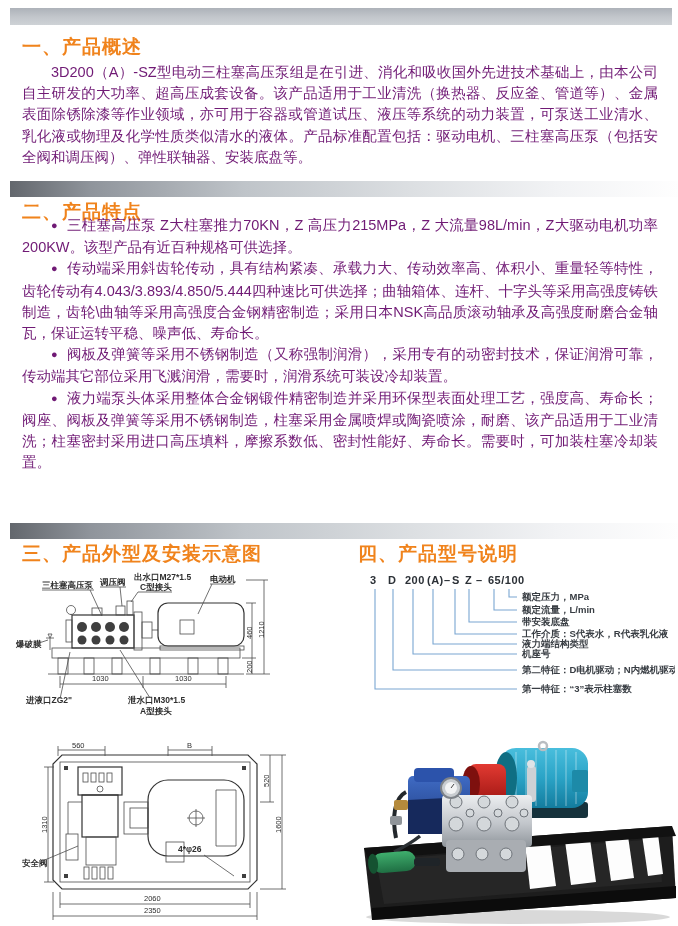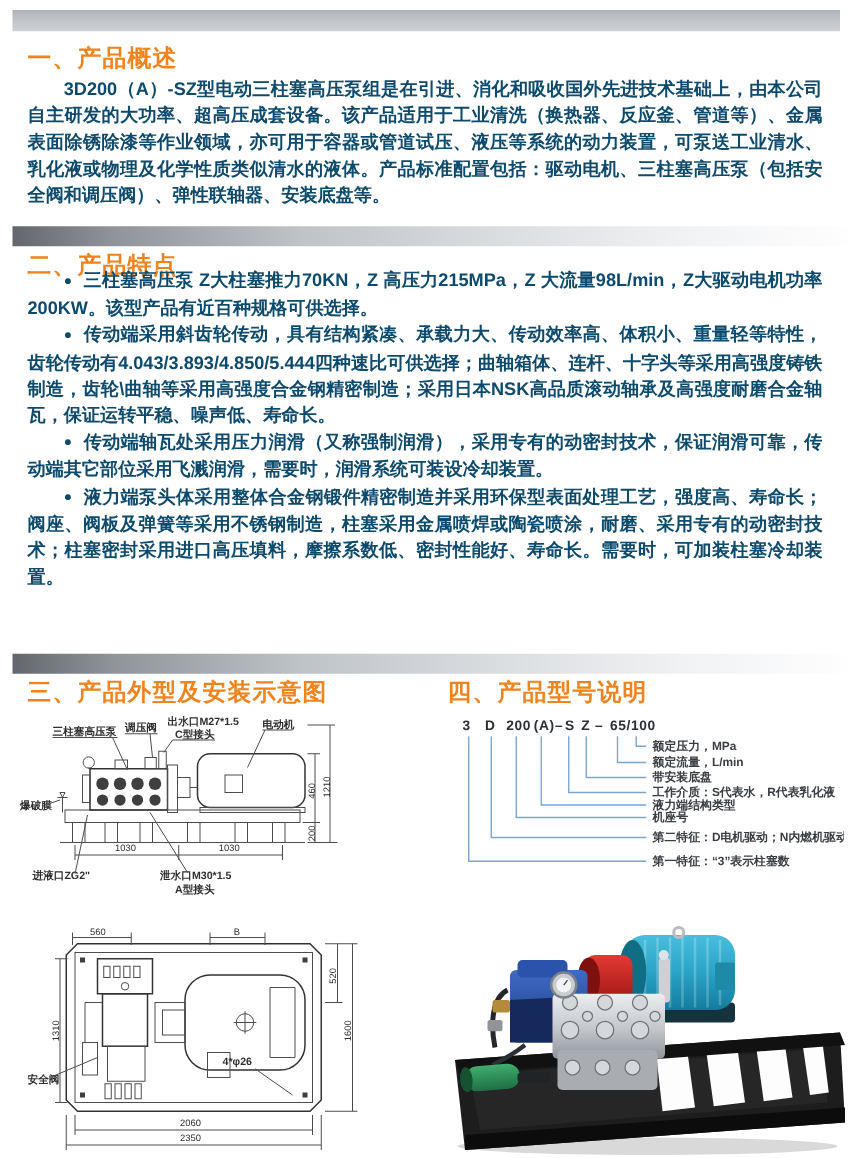--- a/index.html
+++ b/index.html
@@ -7,21 +7,21 @@
     position:relative;width:678px;height:926px;background:#fff;overflow:hidden;
     font-family:"Liberation Sans","DejaVu Sans",sans-serif;color:#1b1b1b;
   }
   .bar{position:absolute;height:16px;}
   .bar-top{left:10px;top:8px;width:662px;height:17px;
     background:linear-gradient(180deg,#adb2b9 0%,#c3c7cc 55%,#ced2d6 100%);}
   .bar-grad{left:10px;width:668px;
     background:linear-gradient(90deg,#63676d 0%,#8f949b 12%,#bfc4c9 35%,#dcdfe2 60%,#f2f3f5 82%,#fefefe 100%);}
   .sec-title{position:absolute;margin:0;font-size:19px;font-weight:700;color:#f0831c;letter-spacing:1px;white-space:nowrap;}
   .body-text{position:absolute;left:22px;width:636px;font-size:14.5px;line-height:21.2px;
-    font-weight:700;text-align:justify;text-indent:2em;color:#0c4a6e;}
+    font-weight:400;text-align:justify;text-indent:2em;color:#701a75;}
   .features p{margin:0;text-indent:2em;}
   .features .dot{font-size:11px;margin-right:9px;position:relative;top:-1px;}
   svg text{font-family:"Liberation Sans","DejaVu Sans",sans-serif;}
   .dln{stroke:#4c4c4c;stroke-width:0.8;fill:none;}
   .dlnb{stroke:#333;stroke-width:1.2;fill:none;}
   .dtx{font-size:8.5px;fill:#2e2e2e;font-weight:600;}
   .dms{font-size:7.5px;fill:#2e2e2e;}
   .mln{stroke:#7aa6d2;stroke-width:1.1;fill:none;}
   .mtk{font-size:11px;fill:#2b3036;font-weight:700;letter-spacing:.5px;}
   .mlb{font-size:9.5px;fill:#383d43;font-weight:700;}
@@ -35,22 +35,22 @@
 
   <h2 class="sec-title" style="left:22px;top:34px;">一、产品概述</h2>
   <div class="body-text" style="top:62px;">3D200（A）-SZ型电动三柱塞高压泵组是在引进、消化和吸收国外先进技术基础上，由本公司自主研发的大功率、超高压成套设备。该产品适用于工业清洗（换热器、反应釜、管道等）、金属表面除锈除漆等作业领域，亦可用于容器或管道试压、液压等系统的动力装置，可泵送工业清水、乳化液或物理及化学性质类似清水的液体。产品标准配置包括：驱动电机、三柱塞高压泵（包括安全阀和调压阀）、弹性联轴器、安装底盘等。</div>
 
   <div class="bar bar-grad" style="top:181px;"></div>
 
   <h2 class="sec-title" style="left:22px;top:199px;text-align:center;">二、产品特点</h2>
   <div class="body-text features" style="top:215px;text-indent:0;">
     <p><span class="dot">●</span><span>三柱塞高压泵 Z大柱塞推力70KN，Z 高压力215MPa，Z 大流量98L/min，Z大驱动电机功率200KW。该型产品有近百种规格可供选择。</span></p>
     <p><span class="dot">●</span><span>传动端采用斜齿轮传动，具有结构紧凑、承载力大、传动效率高、体积小、重量轻等特性，齿轮传动有4.043/3.893/4.850/5.444四种速比可供选择；曲轴箱体、连杆、十字头等采用高强度铸铁制造，齿轮\曲轴等采用高强度合金钢精密制造；采用日本NSK高品质滚动轴承及高强度耐磨合金轴瓦，保证运转平稳、噪声低、寿命长。</span></p>
-    <p><span class="dot">●</span><span>传动端轴瓦处采用压力润滑（又称强制润滑），采用专有的动密封技术，保证润滑可靠，传动端其它部位采用飞溅润滑，需要时，润滑系统可装设冷却装置。</span></p>
-    <p><span class="dot">●</span><span>液力端泵头体采用整体合金钢锻件精密制造并采用环保型表面处理工艺，强度高、寿命长；阀座、阀板及弹簧等采用不锈钢制造，柱塞采用金属喷焊或陶瓷喷涂，耐磨、采用专有的动密封技术；柱塞密封采用进口高压填料，摩擦系数低、密封性能好、寿命长。需要时，可加装柱塞冷却装置。</span></p>
+    <p><span class="dot">●</span><span>阀板及弹簧等采用不锈钢制造（又称强制润滑），采用专有的动密封技术，保证润滑可靠，传动端其它部位采用飞溅润滑，需要时，润滑系统可装设冷却装置。</span></p>
+    <p><span class="dot">●</span><span>液力端泵头体采用整体合金钢锻件精密制造并采用环保型表面处理工艺，强度高、寿命长；阀座、阀板及弹簧等采用不锈钢制造，柱塞采用金属喷焊或陶瓷喷涂，耐磨、该产品适用于工业清洗；柱塞密封采用进口高压填料，摩擦系数低、密封性能好、寿命长。需要时，可加装柱塞冷却装置。</span></p>
   </div>
 
   <div class="bar bar-grad" style="top:523px;"></div>
 
   <h2 class="sec-title" style="left:358px;top:541px;">四、产品型号说明</h2>
   <h2 class="sec-title" style="left:22px;top:541px;">三、产品外型及安装示意图</h2>
 
   <svg style="position:absolute;left:12px;top:572px;" width="335" height="168" viewBox="0 0 335 168">
 
     <rect class="dln" x="40" y="76" width="188" height="10"></rect>

